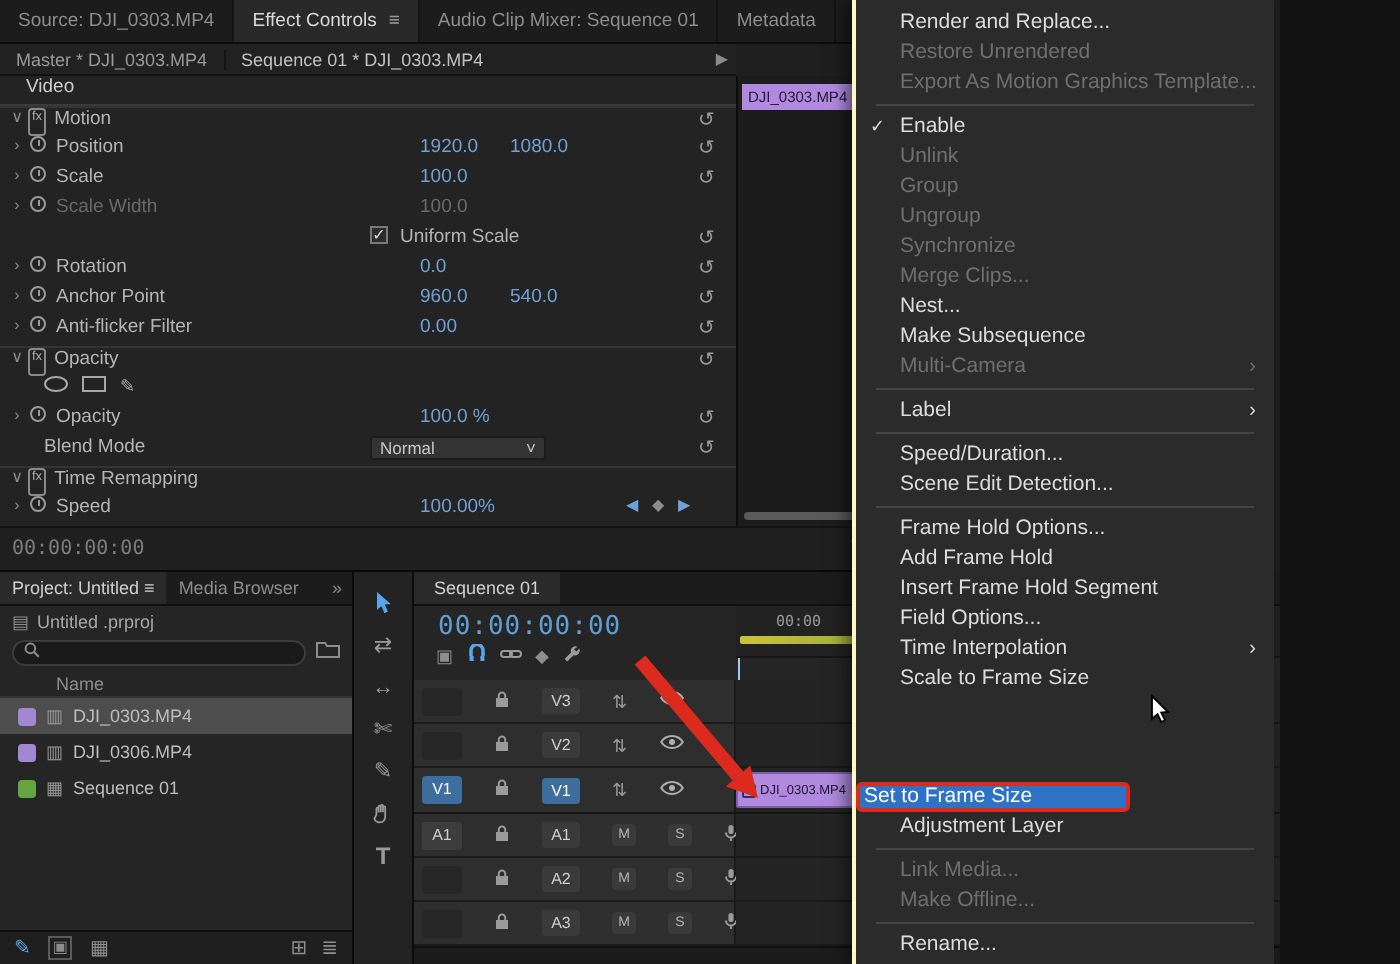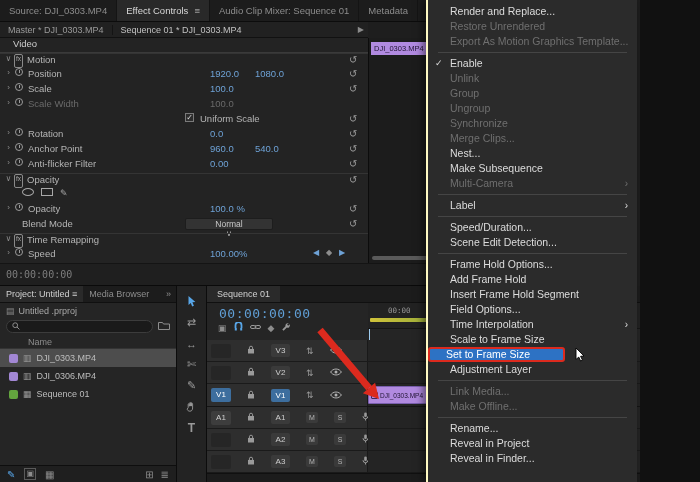--- a/index.html
+++ b/index.html
@@ -28,21 +28,21 @@
   .indent { width:9px; flex:none; }
   .fxb { flex:none; border:1px solid #8a8a8a; color:#aaa; font-size:6.5px; padding:0 1px; border-radius:2px; margin:0 4px 0 1px; line-height:7px; }
   .sw { flex:none; width:8px; height:8px; border:1px solid #9a9a9a; border-radius:50%; margin:0 5px 0 2px; position:relative; }
   .sw::after { content:""; position:absolute; left:3px; top:1px; width:1px; height:3px; background:#9a9a9a; }
   .val { position:absolute; color:var(--value_blue,#6ea2d6); }
   .v1 { left:210px; } .v2 { left:255px; }
   .dimrow, .dimrow .val { color:#6a6a6a; }
   .reset { position:absolute; left:349px; color:#9a9a9a; font-size:10px; }
   .cbx { position:absolute; left:185px; width:9px; height:9px; background:#2c2c2c; border:1px solid #7a7a7a; color:#ddd; font-size:8px; line-height:8px; text-align:center; }
   .cbx-label { position:absolute; left:200px; }
-  .dd { position:absolute; left:185px; width:88px; height:12px; background:#333; border:1px solid #1d1d1d; border-radius:2px; color:#c8c8c8; font-size:8.5px; display:flex; align-items:center; justify-content:space-between; padding:0 4px;flex-direction:column; }
+  .dd { position:absolute; left:185px; width:88px; height:12px; background:#333; border:1px solid #1d1d1d; border-radius:2px; color:#c8c8c8; font-size:8.5px; display:flex; align-items:center; justify-content:space-between; padding:0 4px; }
   .mt { flex:none; margin-right:7px; border:1px solid #a8a8a8; }
   .mt.el { width:12px; height:8px; border-radius:50%; }
   .mt.rc { width:12px; height:8px; }
   .penicon { color:#a8a8a8; font-size:9px; }
   .kf { position:absolute; font-size:8px; }
   .kf.p { left:313px; color:var(--value_blue,#6ea2d6); }
   .kf.a { left:326px; color:#8d8d8d; }
   .kf.n { left:339px; color:var(--value_blue,#6ea2d6); }
 
   .ec-mini { position:absolute; left:368px; top:38px; width:78px; height:225px; background:#1c1c1c; border-left:1px solid #0c0c0c; }
@@ -52,21 +52,21 @@
   .ec-tc { color:#7d7d7d; font-size:10px; padding-left:6px; }
   .funnel { position:absolute; right:10px; top:6px; }
 
   
   .ctx-menu { position:absolute; left:426px; top:0; width:211px; height:482px; background:#2b2b2b; border-left:2px solid #fef9c3; box-shadow:-3px 0 8px rgba(0,0,0,.5); z-index:40; padding-top:4px; }
   .mi { position:relative; height:15px; line-height:15px; padding:0 8px 0 22px; font-size:10.5px; color:#dcdcdc; white-space:nowrap; }
   .mi.dis { color:#6f6f6f; }
   .mi .chk { position:absolute; left:7px; font-size:9px; }
   .mi .subarrow { position:absolute; right:9px; font-size:10px; }
   .msep { height:1px; background:#454545; margin:3px 10px; }
-  .mi.hl { width:137px; height:15px; line-height:11px; background:var(--highlight_blue,#2d72c4); border:2px solid var(--accent_red,#dc2a1e); border-radius:3px; color:#fff; padding-left:16px; }
+  .mi.hl { width:137px; height:15px; line-height:11px; background:var(--highlight_blue,#2d72c4); border:2px solid var(--accent_red,#dc2a1e); border-radius:3px; color:#fff; padding-left:2px;margin-top:44px; }
 
   
   .bottom-sep { position:absolute; left:0; top:285px; width:446px; height:1px; background:#0a0a0a; }
 
   
   .project { position:absolute; left:0; top:286px; width:177px; height:196px; background:#252525; border-right:1px solid #0c0c0c; }
   .pp-tabbar { height:17px; background:#1c1c1c; display:flex; align-items:stretch; font-size:9px; color:#8d8d8d; border-bottom:1px solid #101010; }
   .pp-tab { padding:0 6px; line-height:16px; white-space:nowrap; }
   .pp-tab.active { background:#2a2a2a; color:#d0d0d0; }
   .pp-overflow { margin-left:auto; padding:0 5px; line-height:16px; }

